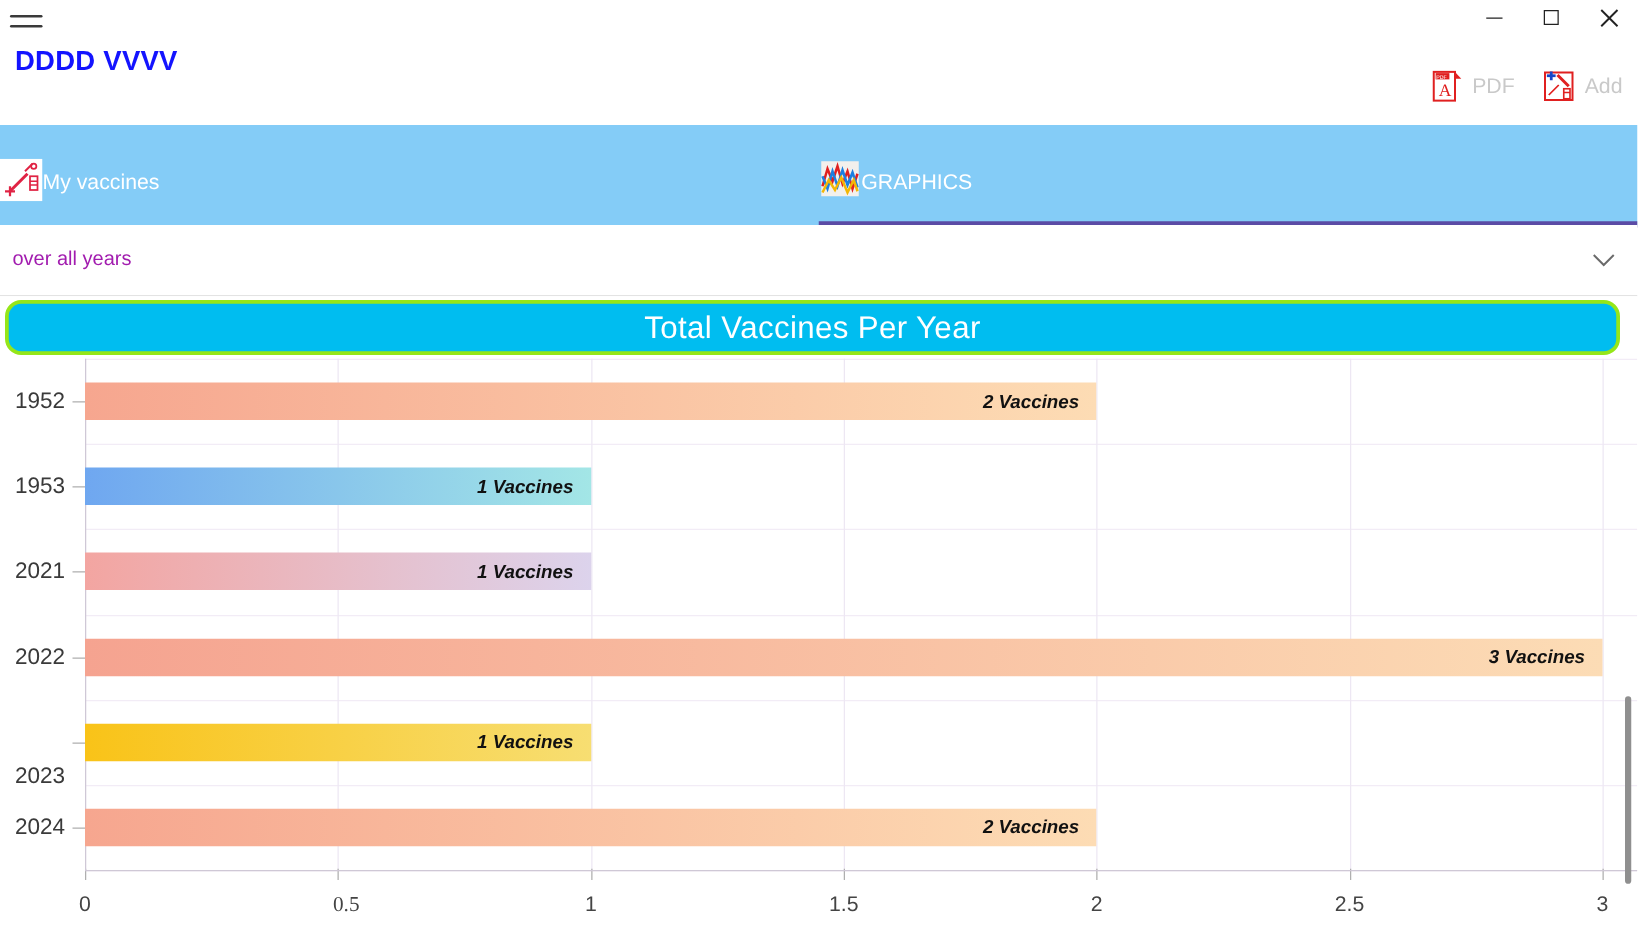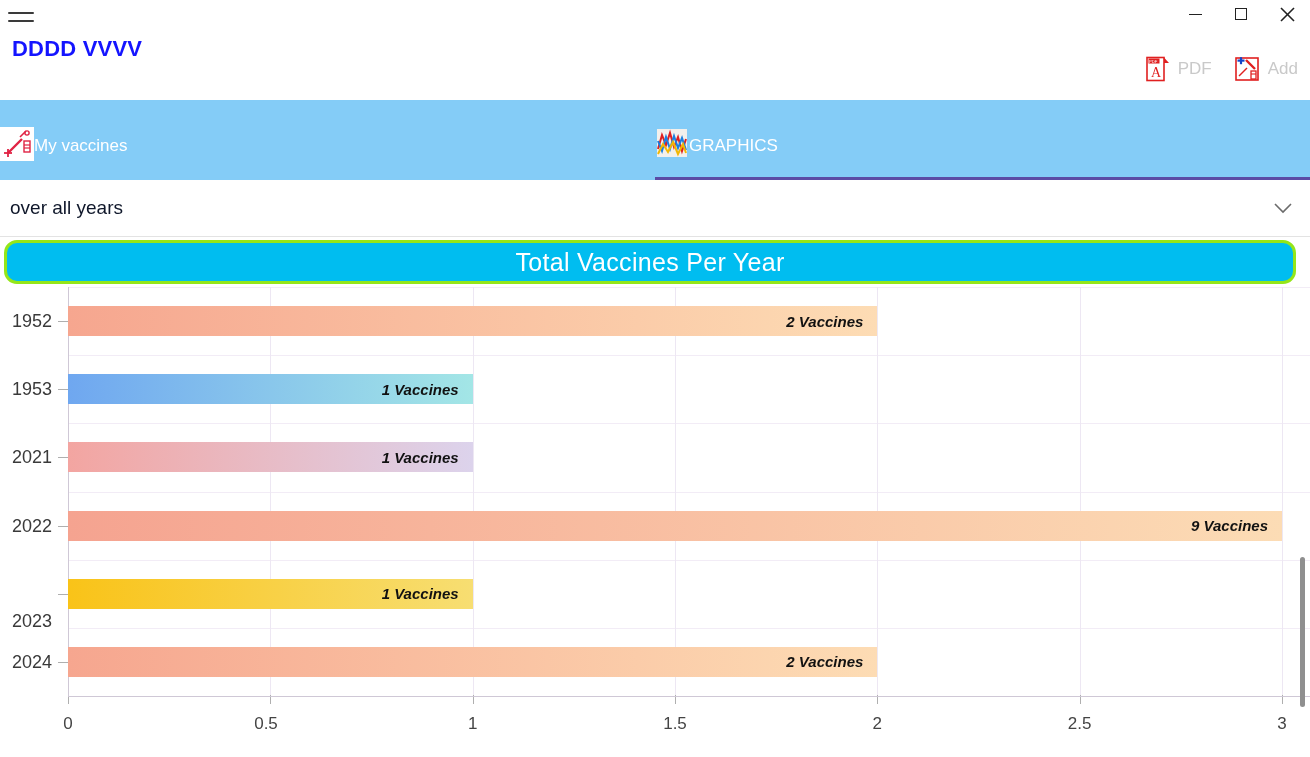--- a/index.html
+++ b/index.html
@@ -87,21 +87,21 @@
   
   .selector {
     position: relative;
     height: 57px;
     background: #ffffff;
     border-bottom: 1px solid #e3e3e3;
     display: flex; align-items: center;
     cursor: pointer;
   }
   .selector .sel-text {
-    font-size: 19px; color: #0f172a; margin-left: 10px;
+    font-size: 16px; color: #a21caf; margin-left: 10px;
   }
   .chev {
     position: absolute; right: 18px; top: 50%; transform: translateY(-50%);
   }
 
   
   .chart-wrap {
     position: relative;
     height: 511px;
     background: #ffffff;
@@ -280,21 +280,21 @@
       <div class="gridline-h" style="top: 68.1667px;"></div>
       <div class="gridline-h" style="top: 136.333px;"></div>
       <div class="gridline-h" style="top: 204.5px;"></div>
       <div class="gridline-h" style="top: 272.667px;"></div>
       <div class="gridline-h" style="top: 340.833px;"></div>
       <div class="gridline-h" style="top: 409px;"></div>
       <div class="xtick" style="left: 68px;"></div>
       <div class="xlabel" style="left: 68px;">0</div>
       <div class="gridline-v" style="left: 270.333px;"></div>
       <div class="xtick" style="left: 270.333px;"></div>
-      <div class="xlabel" style="left: 266px;">0.5</div>
+      <div class="xlabel" style="left: 277px; font-family: Liberation Serif, serif;">0.5</div>
       <div class="gridline-v" style="left: 472.667px;"></div>
       <div class="xtick" style="left: 472.667px;"></div>
       <div class="xlabel" style="left: 472.667px;">1</div>
       <div class="gridline-v" style="left: 675px;"></div>
       <div class="xtick" style="left: 675px;"></div>
       <div class="xlabel" style="left: 675px;">1.5</div>
       <div class="gridline-v" style="left: 877.333px;"></div>
       <div class="xtick" style="left: 877.333px;"></div>
       <div class="xlabel" style="left: 877.333px;">2</div>
       <div class="gridline-v" style="left: 1079.67px;"></div>
@@ -316,21 +316,21 @@
         <span class="bar-label">1 Vaccines</span>
       </div>
       <div class="ytick" style="top: 170.417px;"></div>
       <div class="ylabel-inner" style="top: 170.417px;">2021</div>
       <div class="bar" style="top: 170.417px; width: 404.667px; background: linear-gradient(to right, rgb(243, 165, 161), rgb(220, 211, 236));">
         <span class="bar-label">1 Vaccines</span>
       </div>
       <div class="ytick" style="top: 238.583px;"></div>
       <div class="ylabel-inner" style="top: 238.583px;">2022</div>
       <div class="bar" style="top: 238.583px; width: 1214px; background: linear-gradient(to right, rgb(245, 163, 144), rgb(252, 220, 181));">
-        <span class="bar-label">9 Vaccines</span>
+        <span class="bar-label">3 Vaccines</span>
       </div>
       <div class="ytick" style="top: 306.75px;"></div>
       <div class="ylabel-inner" style="top: 306.75px; margin-top: 27px;">2023</div>
       <div class="bar" style="top: 306.75px; width: 404.667px; background: linear-gradient(to right, rgb(249, 195, 24), rgb(247, 222, 114));">
         <span class="bar-label">1 Vaccines</span>
       </div>
       <div class="ytick" style="top: 374.917px;"></div>
       <div class="ylabel-inner" style="top: 374.917px;">2024</div>
       <div class="bar" style="top: 374.917px; width: 809.333px; background: linear-gradient(to right, rgb(246, 166, 143), rgb(253, 220, 180));">
         <span class="bar-label">2 Vaccines</span>

